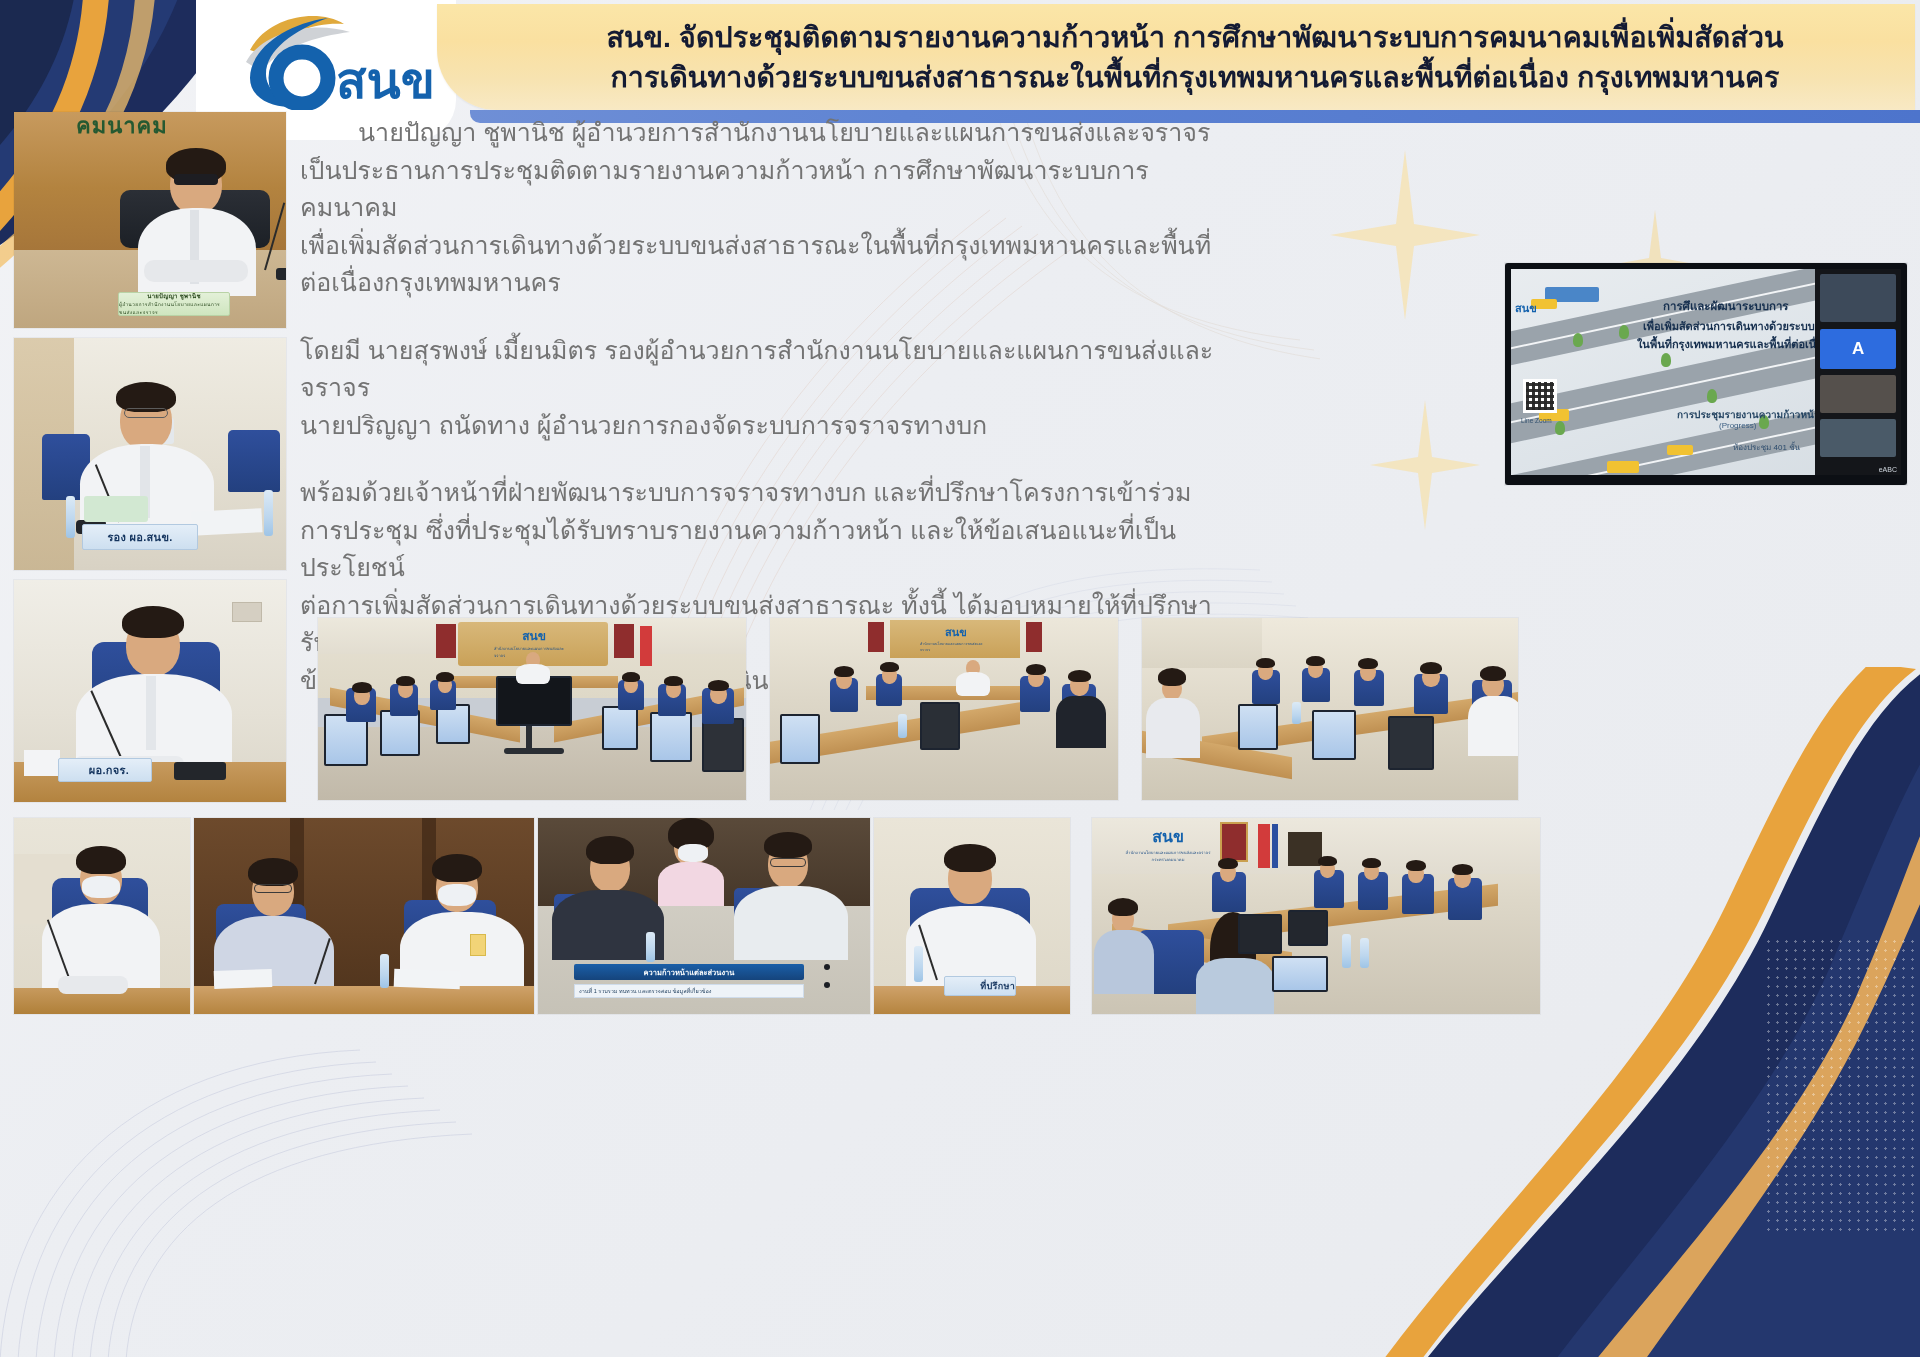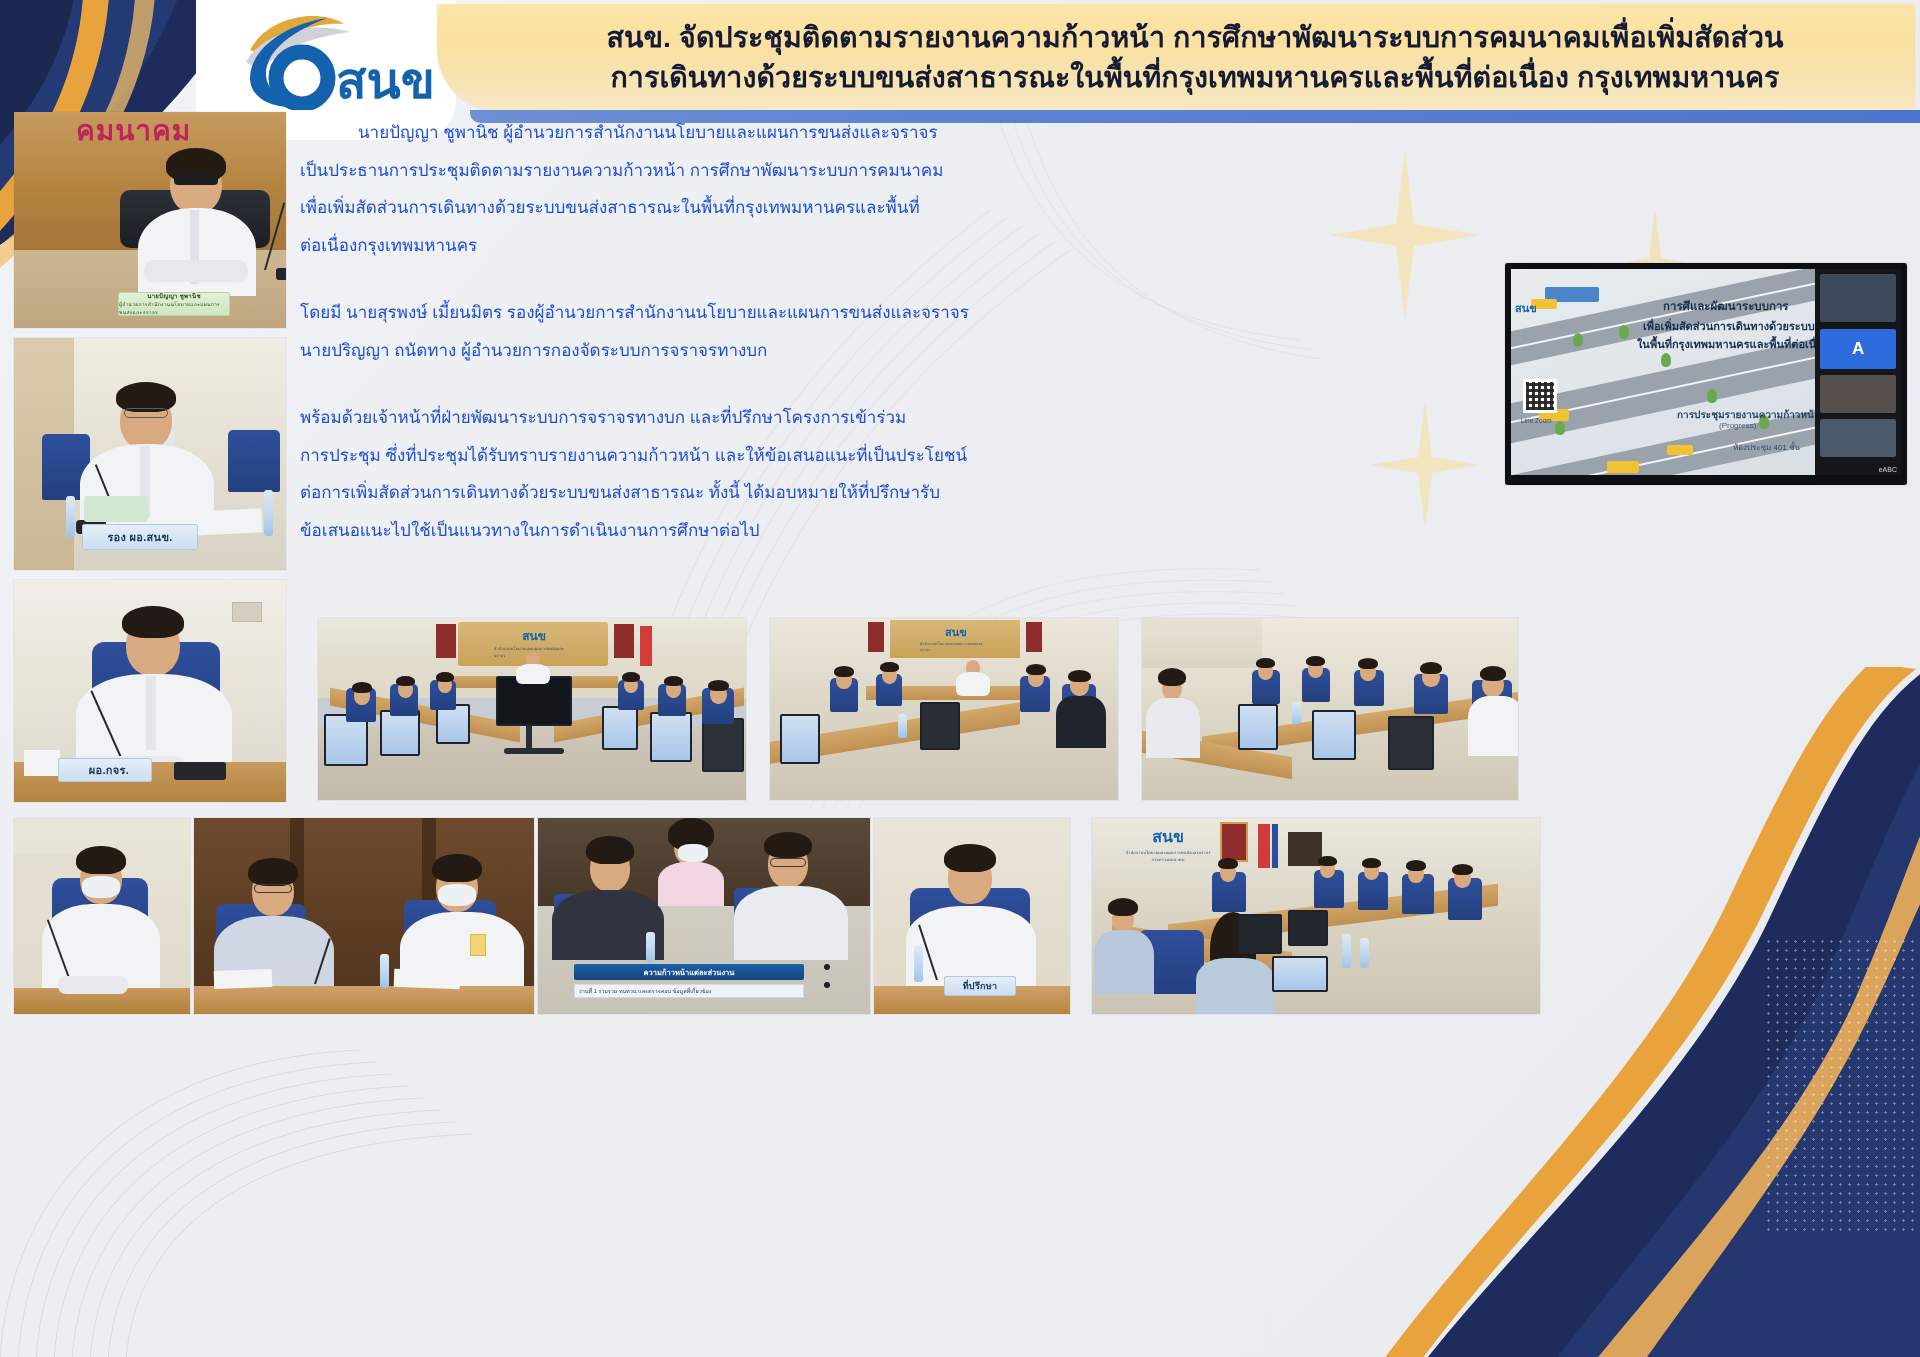--- a/index.html
+++ b/index.html
@@ -45,21 +45,21 @@
   }
   
   .logo-notch {
     position:absolute; left:196px; top:-70px; width:260px; height:210px;
     background:#ffffff; border-radius:0 0 40px 0;
   }
 
   
   .body-text {
     position:absolute; left:300px; top:114px; width:940px;
-    color:#1d4ed8; font-size:17px; line-height:37.5px; font-weight:500;
+    color:#737373; font-size:25px; line-height:37.5px; font-weight:500;
   }
   .body-text p { margin:0; }
   .body-text .sp { height:30px; }
   .indent { display:inline-block; width:58px; }
 
   
   .photo {
     position:absolute; overflow:hidden; background:#c8cdd4;
     box-shadow:0 0 0 1px rgba(0,0,0,.04);
   }
@@ -233,21 +233,21 @@
     <p>พร้อมด้วยเจ้าหน้าที่ฝ่ายพัฒนาระบบการจราจรทางบก และที่ปรึกษาโครงการเข้าร่วม</p>
     <p>การประชุม ซึ่งที่ประชุมได้รับทราบรายงานความก้าวหน้า และให้ข้อเสนอแนะที่เป็นประโยชน์</p>
     <p>ต่อการเพิ่มสัดส่วนการเดินทางด้วยระบบขนส่งสาธารณะ ทั้งนี้ ได้มอบหมายให้ที่ปรึกษารับ</p>
     <p>ข้อเสนอแนะไปใช้เป็นแนวทางในการดำเนินงานการศึกษาต่อไป</p>
   </div>
 
   <div class="photo" style="left:14px; top:112px; width:272px; height:216px;">
     <div class="inner">
       <div class="room-wood" style="height:64%;"></div>
       <div style="position:absolute;left:0;top:64%;right:0;bottom:0;background:linear-gradient(180deg,#cdb793 0%,#bfa67f 100%);"></div>
-      <div style="position:absolute;left:62px;top:-4px;font-size:28px;font-weight:bold;color:#be185d;letter-spacing:1px;opacity:.9;">คมนาคม</div>
+      <div style="position:absolute;left:62px;top:-4px;font-size:22px;font-weight:bold;color:#14532d;letter-spacing:1px;opacity:.9;">คมนาคม</div>
 
       <div class="chair dark" style="left:106px; top:78px; width:150px; height:58px; border-radius:10px;"></div>
 
       <div class="head" style="left:156px; top:42px; width:52px; height:60px;"></div>
       <div class="hair" style="left:152px; top:36px; width:60px; height:34px;"></div>
       <div style="position:absolute;left:160px;top:62px;width:44px;height:11px;border-radius:4px;background:#1d1d22;"></div>
       <div class="torso" style="left:124px; top:96px; width:118px; height:88px; border-radius:46% 46% 0 0;"></div>
       <div style="position:absolute;left:176px;top:98px;width:9px;height:74px;background:#dfe2e6;"></div>
       <div style="position:absolute;left:130px;top:148px;width:104px;height:22px;border-radius:10px;background:#e6e8eb;"></div>
       <div class="mic" style="left:250px; top:88px; height:70px; transform:rotate(16deg);"></div>
@@ -570,21 +570,21 @@
   <div class="photo" style="left:874px; top:818px; width:196px; height:196px;">
     <div class="inner">
       <div style="position:absolute;inset:0;background:linear-gradient(180deg,#eae5d8 0%,#ddd7c7 100%);"></div>
       <div class="chair" style="left:36px; top:70px; width:120px; height:66px; border-radius:10px;"></div>
       <div class="head" style="left:74px; top:34px; width:44px; height:52px;"></div>
       <div class="hair" style="left:70px; top:26px; width:52px; height:28px;"></div>
       <div class="torso" style="left:32px; top:88px; width:130px; height:80px; border-radius:42% 42% 0 0;"></div>
       <div class="mic" style="left:62px; top:104px; height:58px; transform:rotate(-18deg);"></div>
       <div class="bottle" style="left:40px; top:128px; height:36px;"></div>
       <div style="position:absolute;left:0;top:168px;width:196px;height:28px;background:linear-gradient(180deg,#cfa26a 0%,#b5843f 100%);"></div>
-      <div class="nameplate blue" style="left:70px; top:158px; width:72px; height:20px; font-size:9px;">
+      <div class="nameplate blue" style="left:70px; top:158px; width:72px; height:20px; font-size:9px;justify-content:flex-end;">
         <span>ที่ปรึกษา</span>
       </div>
     </div>
   </div>
 
   <div class="photo" style="left:1092px; top:818px; width:448px; height:196px;">
     <div class="inner">
       <div style="position:absolute;inset:0;background:linear-gradient(180deg,#ece7da 0%,#ddd7c8 42%,#cbc4b4 100%);"></div>
       <div style="position:absolute;left:0;top:0;width:448px;height:56px;background:linear-gradient(180deg,#ece8dd 0%,#e1dcd0 100%);"></div>
       <div class="wall-logo" style="left:28px; top:6px; width:96px;">

